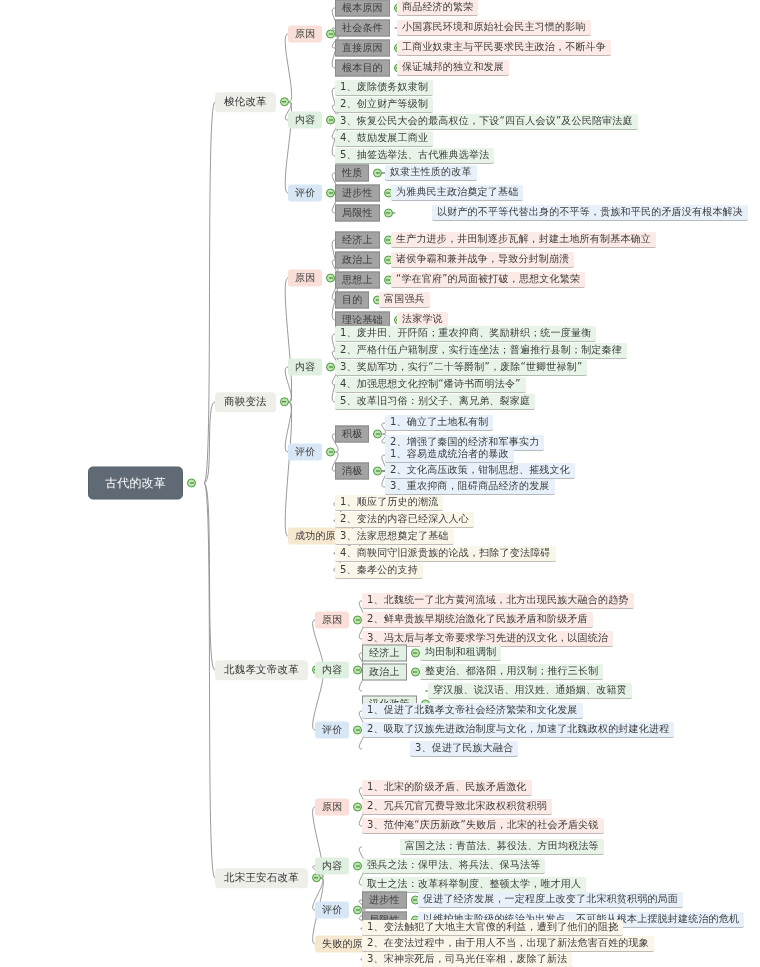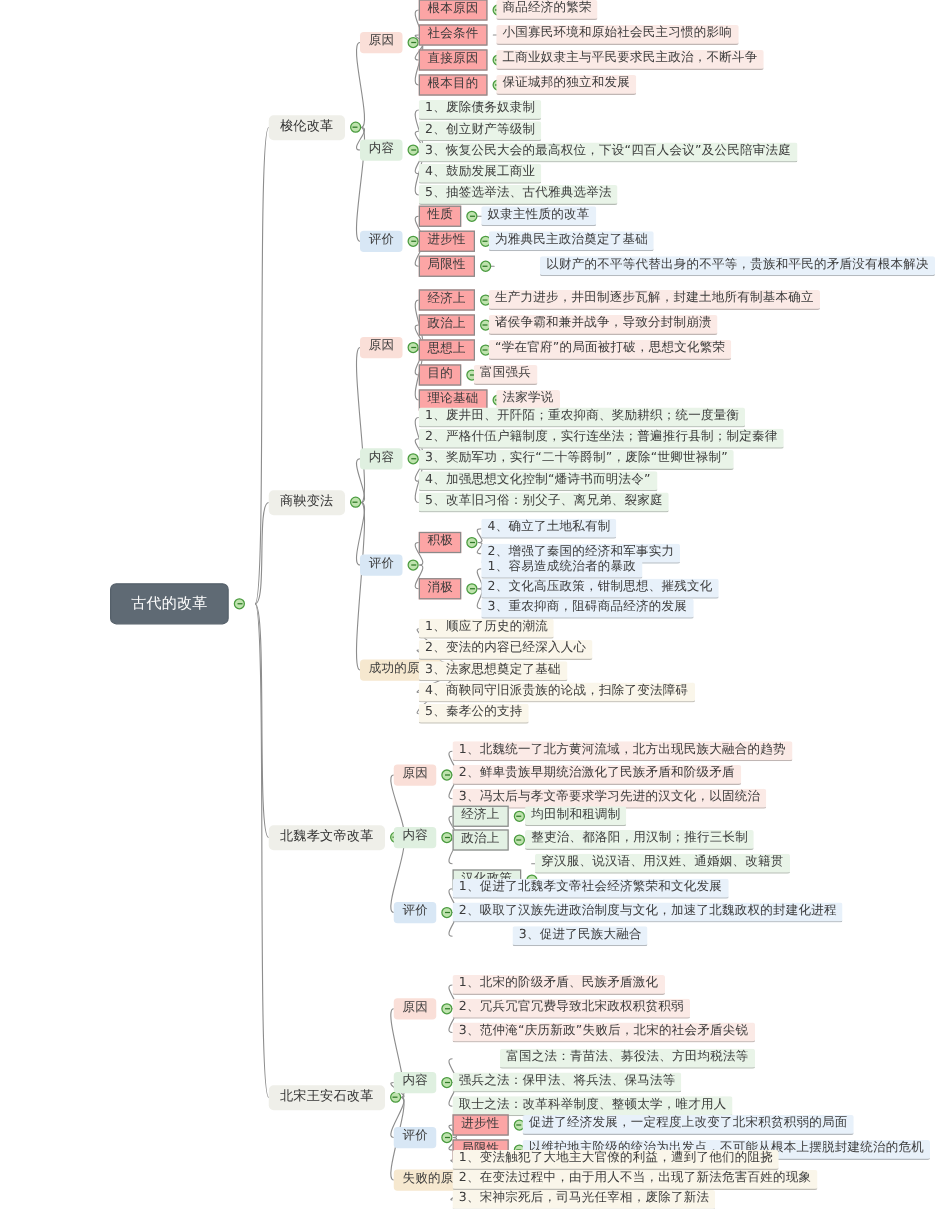--- a/index.html
+++ b/index.html
@@ -51,21 +51,21 @@
     font-size: 10.5px;
     color: #333;
   }
   
   .cat-pink .nbox { background: #fadfd8; border-radius: 3px; padding: 3px 7px 4px 7px; }
   .cat-green .nbox { background: #dff0e0; border-radius: 3px; padding: 3px 7px 4px 7px; }
   .cat-blue .nbox { background: #d8e7f5; border-radius: 3px; padding: 3px 7px 4px 7px; }
   .cat-tan .nbox { background: #f6e8cf; border-radius: 3px; padding: 3px 7px 4px 7px; }
   
   .boxed .nbox {
-    background: #fca5a5;
+    background: #a3a3a3;
     border: 1px solid #8a8a8a;
     border-radius: 0;
     padding: 2px 6px 3px 6px;
   }
   .boxed-green .nbox {
     background: #e3f1e4;
     border: 1px solid #8a8a8a;
     border-radius: 0;
     padding: 2px 6px 3px 6px;
   }
@@ -341,21 +341,21 @@
       </div>
       <div class="node cat-blue" style="left: 288px; top: 452px; transform: translateY(-50%);">
         <span class="nbox">评价</span>
         <span class="toggle"></span>
       </div>
       <div class="node boxed" style="left: 335px; top: 434px; transform: translateY(-50%);">
         <span class="nbox">积极</span>
         <span class="toggle"></span>
       </div>
       <div class="node leaf tint-blue" style="left: 385px; top: 423px; transform: translateY(-50%);">
-        <span class="nbox">4、确立了土地私有制</span>
+        <span class="nbox">1、确立了土地私有制</span>
       </div>
       <div class="node leaf tint-blue" style="left: 385px; top: 443px; transform: translateY(-50%);">
         <span class="nbox">2、增强了秦国的经济和军事实力</span>
       </div>
       <div class="node boxed" style="left: 335px; top: 471px; transform: translateY(-50%);">
         <span class="nbox">消极</span>
         <span class="toggle"></span>
       </div>
       <div class="node leaf tint-blue" style="left: 385px; top: 455px; transform: translateY(-50%);">
         <span class="nbox">1、容易造成统治者的暴政</span>

